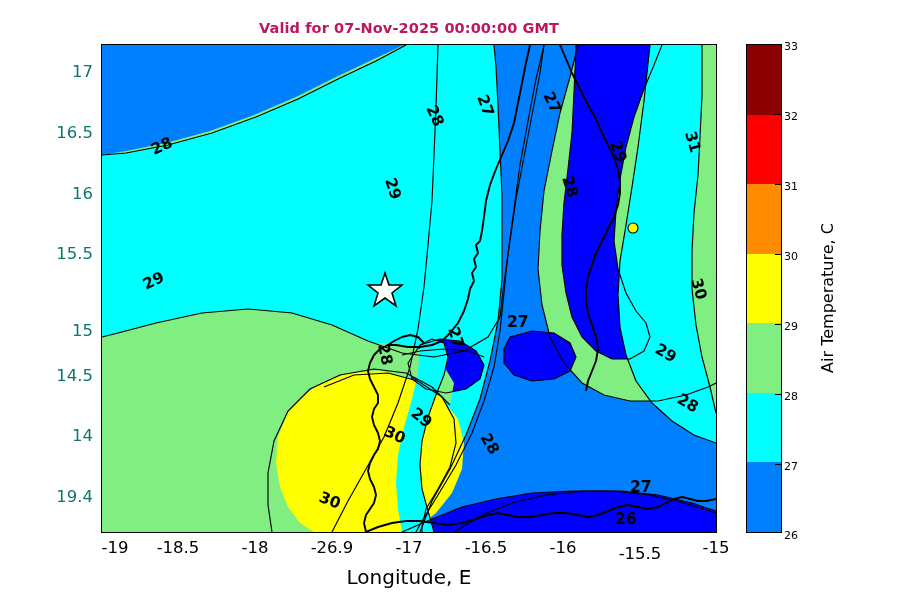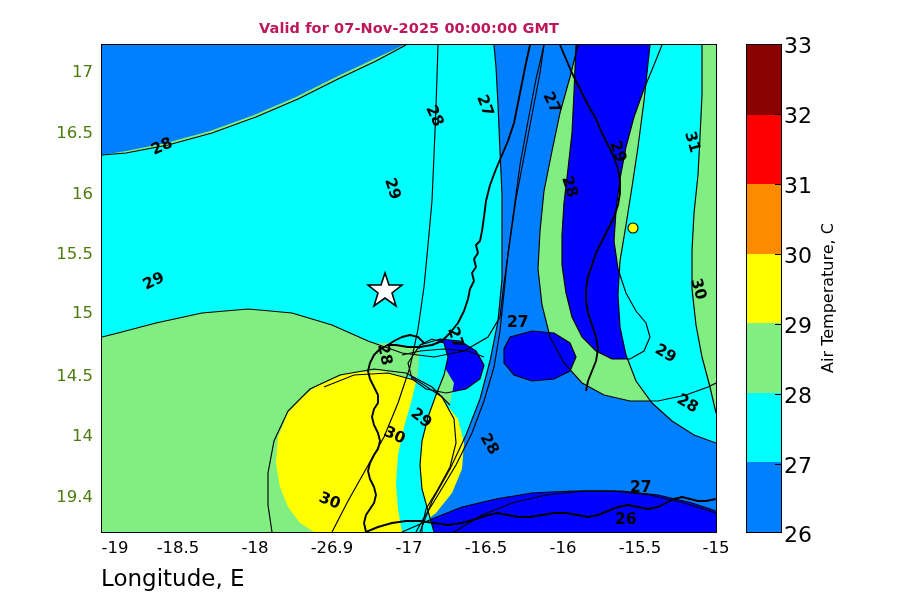--- a/index.html
+++ b/index.html
@@ -7,37 +7,37 @@
        font-family:"DejaVu Sans","Liberation Sans",sans-serif;}
   #root{position:relative;width:900px;height:600px;background:#fff;}
 
   .title{position:absolute;left:101px;top:20px;width:616px;text-align:center;
          font-size:14.5px;font-weight:bold;color:#be185d;letter-spacing:.1px;}
 
   .plot-frame{position:absolute;left:101px;top:44px;width:616px;height:489px;
               border:1.3px solid #000;box-sizing:border-box;overflow:hidden;
               background:#80ee80;}
   .plot-svg{position:absolute;left:0;top:0;}
-  .xlabel{position:absolute;left:101px;top:565px;width:616px;
-          font-size:23px;color:#000;}
-
-  .ytick{position:absolute;right:0;text-align:right;font-size:16.5px;color:#4d7c0f;
+  .xlabel{position:absolute;left:101px;top:565px;width:616px;text-align:center;
+          font-size:20px;color:#000;}
+
+  .ytick{position:absolute;right:0;text-align:right;font-size:16.5px;color:#0f766e;
          transform:translateY(-10px);white-space:nowrap;}
   .ytick-wrap{position:absolute;left:0px;top:0;width:93px;height:600px;}
   .xtick{position:absolute;top:538px;text-align:center;font-size:16.5px;color:#000;
          transform:translateX(-50%);white-space:nowrap;}
 
   .tickmark-v{position:absolute;background:#000;width:6px;height:1.3px;}
   .tickmark-h{position:absolute;background:#000;width:1.3px;height:6px;}
 
   .cbar{position:absolute;left:746px;top:44px;width:36px;height:489px;
         border:1.3px solid #000;box-sizing:border-box;overflow:hidden;}
   .cband{width:100%;}
-  .cbtick{position:absolute;left:784px;font-size:22px;color:#000;
-          transform:translateY(-11px);white-space:nowrap;}
+  .cbtick{position:absolute;left:784px;font-size:11px;color:#000;
+          transform:translateY(-11px);white-space:nowrap;margin-top:7px;}
   .cbtickmark{position:absolute;left:775px;width:7px;height:1.3px;background:#000;}
   .cblabel{position:absolute;left:828px;top:288px;width:300px;text-align:center;
            transform:translate(-150px,0) rotate(-90deg);transform-origin:150px 10px;
            font-size:16px;color:#000;}
 
   .map-annot{position:absolute;font-size:16.5px;font-weight:bold;color:#000;
              white-space:nowrap;}
   .clabel{font-size:15.5px;font-weight:bold;fill:#000;
           font-family:"DejaVu Sans","Liberation Sans",sans-serif;}
 </style>
@@ -46,21 +46,21 @@
 
 <div id="root">
 
   <div class="title">Valid for 07-Nov-2025 00:00:00 GMT</div>
 
   <div class="ytick-wrap">
     <div class="ytick" style="top:72px;">17</div>
     <div class="ytick" style="top:133px;text-align:right;">16.5</div>
     <div class="ytick" style="top:194px;">16</div>
     <div class="ytick" style="top:254px;">15.5</div>
-    <div class="ytick" style="top:313px;margin-left:21px;">15</div>
+    <div class="ytick" style="top:331px;margin-left:21px;">15</div>
     <div class="ytick" style="top:376px;">14.5</div>
     <div class="ytick" style="top:436px;">14</div>
     <div class="ytick" style="top:497px;">19.4</div>
   </div>
 
   <div class="tickmark-v" style="left:101px;top:72px;"></div>
   <div class="tickmark-v" style="left:101px;top:133px;"></div>
   <div class="tickmark-v" style="left:101px;top:194px;"></div>
   <div class="tickmark-v" style="left:101px;top:254px;"></div>
   <div class="tickmark-v" style="left:101px;top:315px;"></div>
@@ -78,21 +78,21 @@
   <div class="tickmark-h" style="left:640px;top:527px;"></div>
   <div class="tickmark-h" style="left:716px;top:527px;"></div>
 
   <div class="xtick" style="left:115px;">-19</div>
   <div class="xtick" style="left:178px;">-18.5</div>
   <div class="xtick" style="left:255px;">-18</div>
   <div class="xtick" style="left:332px;">-26.9</div>
   <div class="xtick" style="left:409px;">-17</div>
   <div class="xtick" style="left:486px;">-16.5</div>
   <div class="xtick" style="left:563px;">-16</div>
-  <div class="xtick" style="left:640px;">-15.5</div>
+  <div class="xtick" style="left:640px;margin-top:6px;">-15.5</div>
   <div class="xtick" style="left:716px;">-15</div>
 
   <div class="xlabel">Longitude, E</div>
 
   <div class="plot-frame">
     <svg class="plot-svg" width="614" height="487" viewBox="0 0 614 487">
 
       <rect x="0" y="0" width="614" height="487" fill="#80ee80"></rect>
 
       <path fill="#00ffff" stroke="#000" stroke-width="1.1" d="M0,0 L420,0 L404,18 L372,44 L340,80 L318,118 L300,160 L288,205

